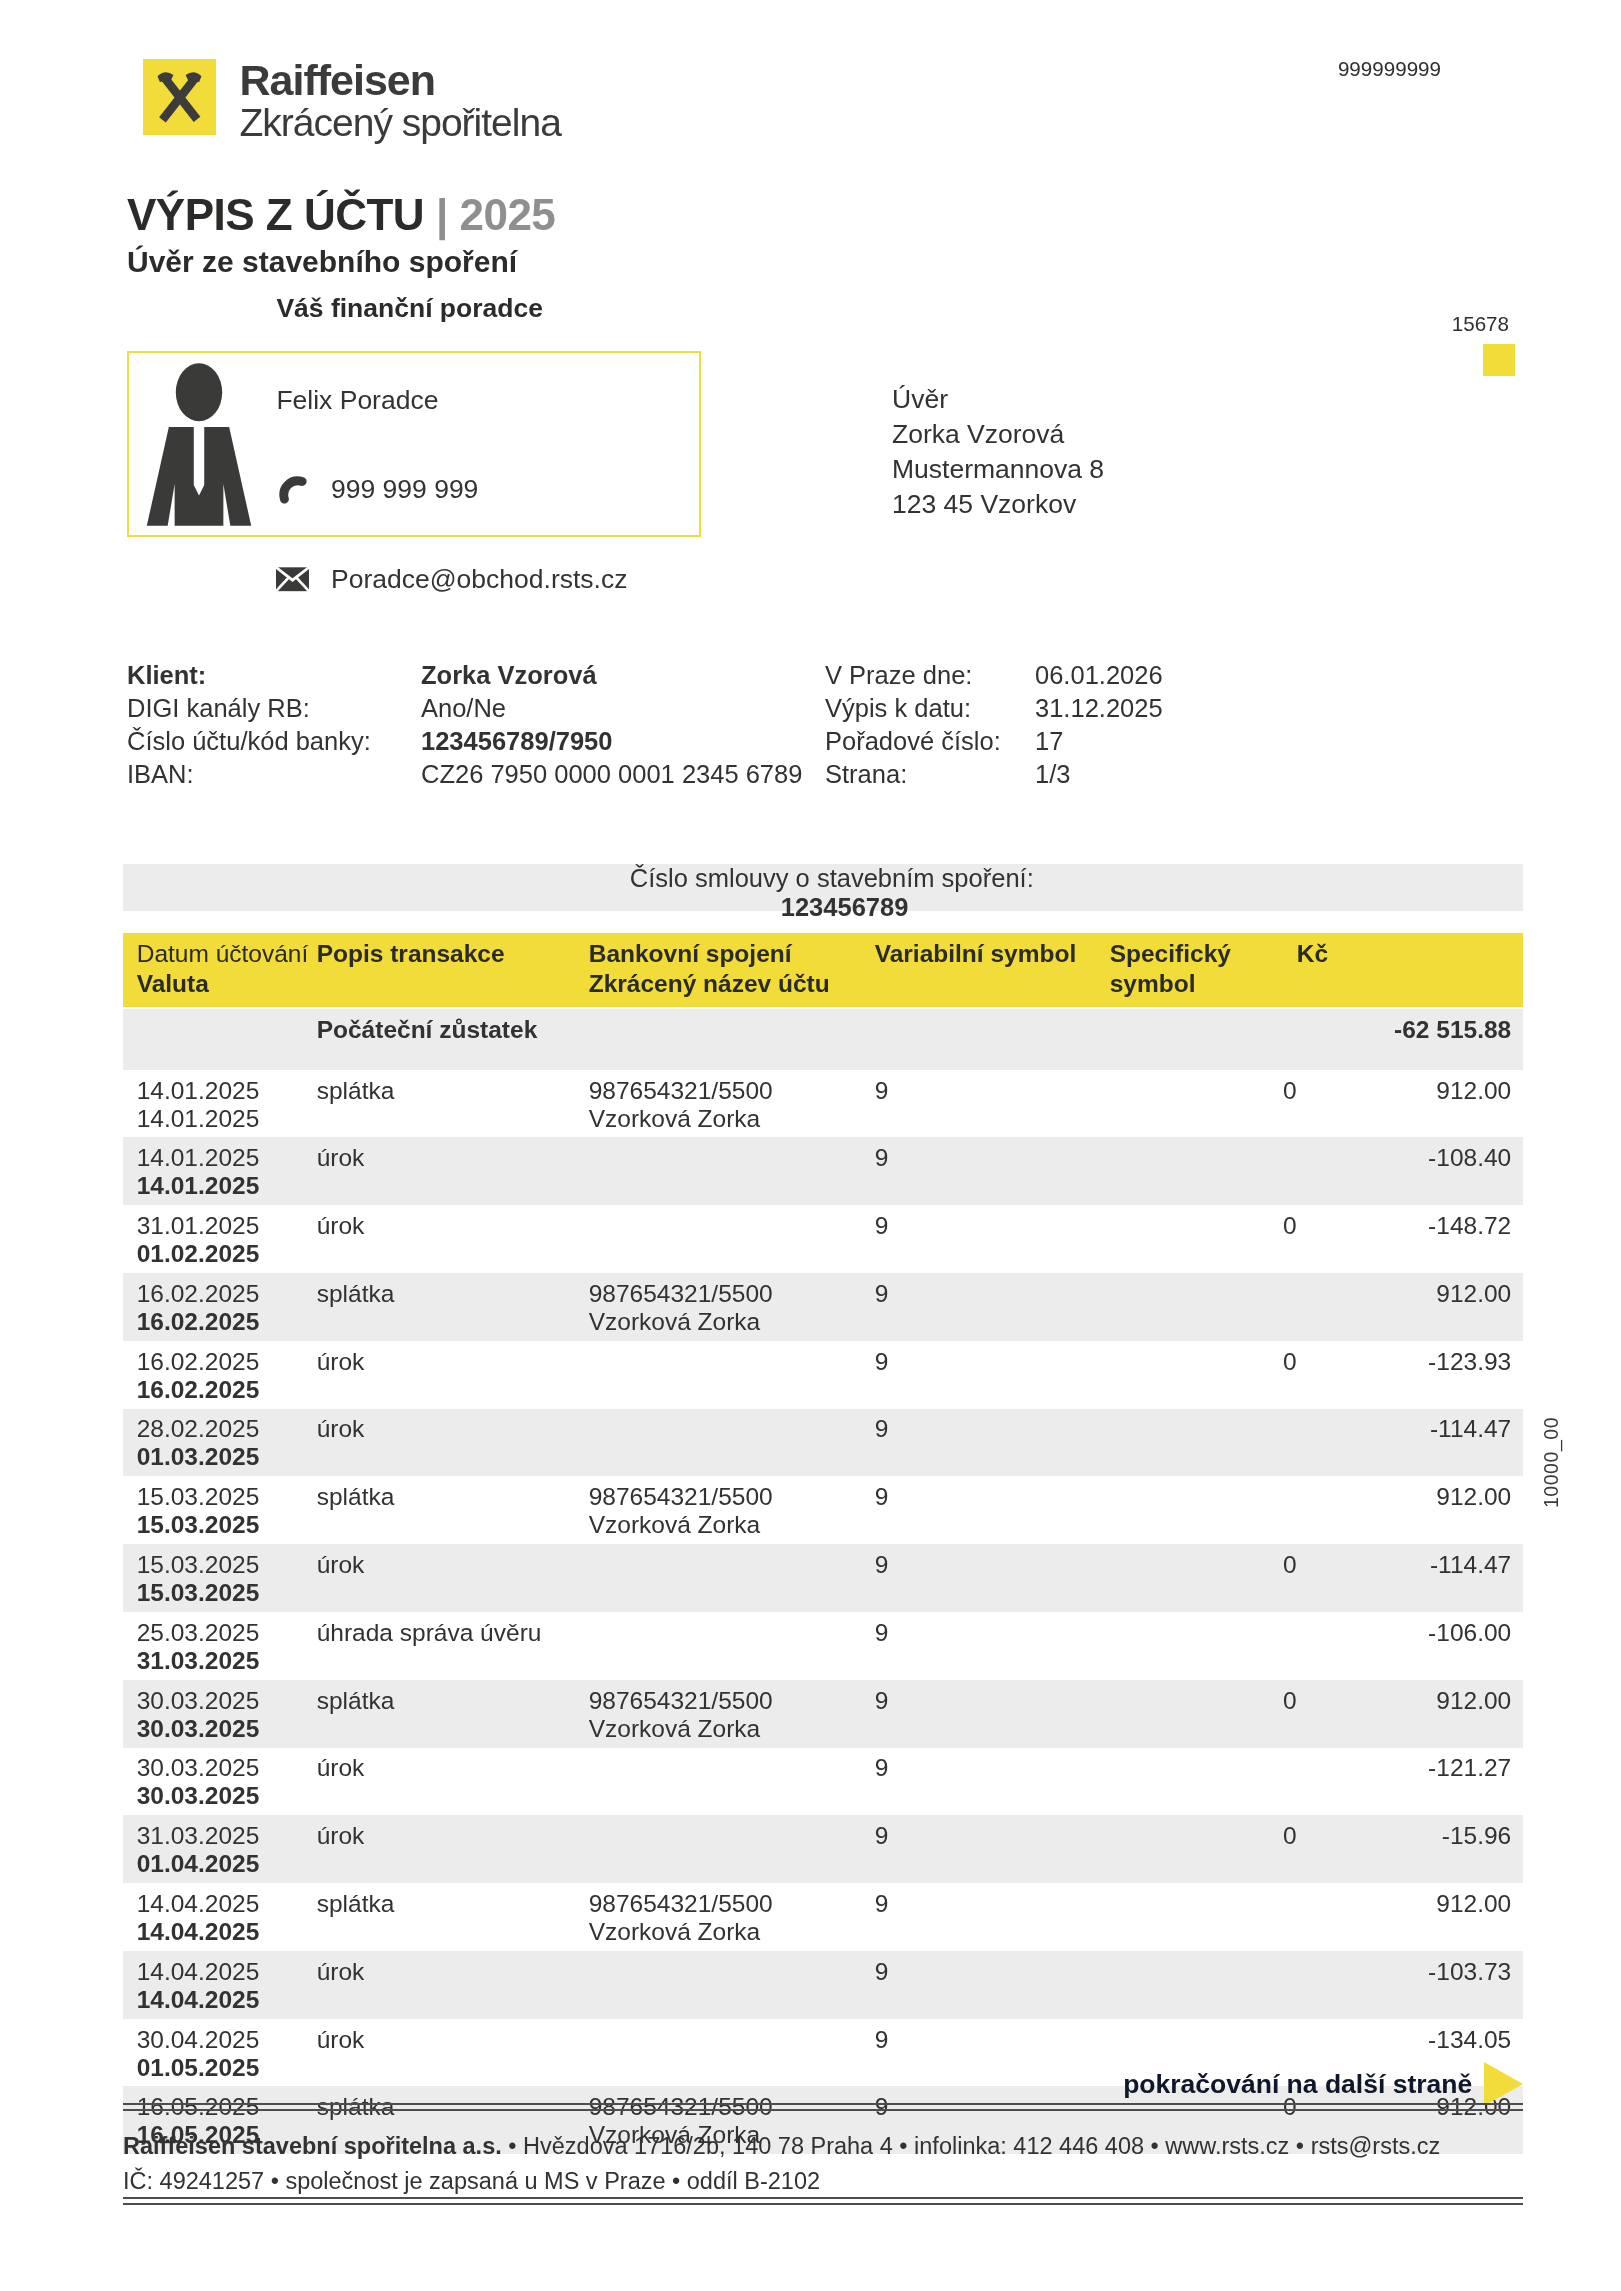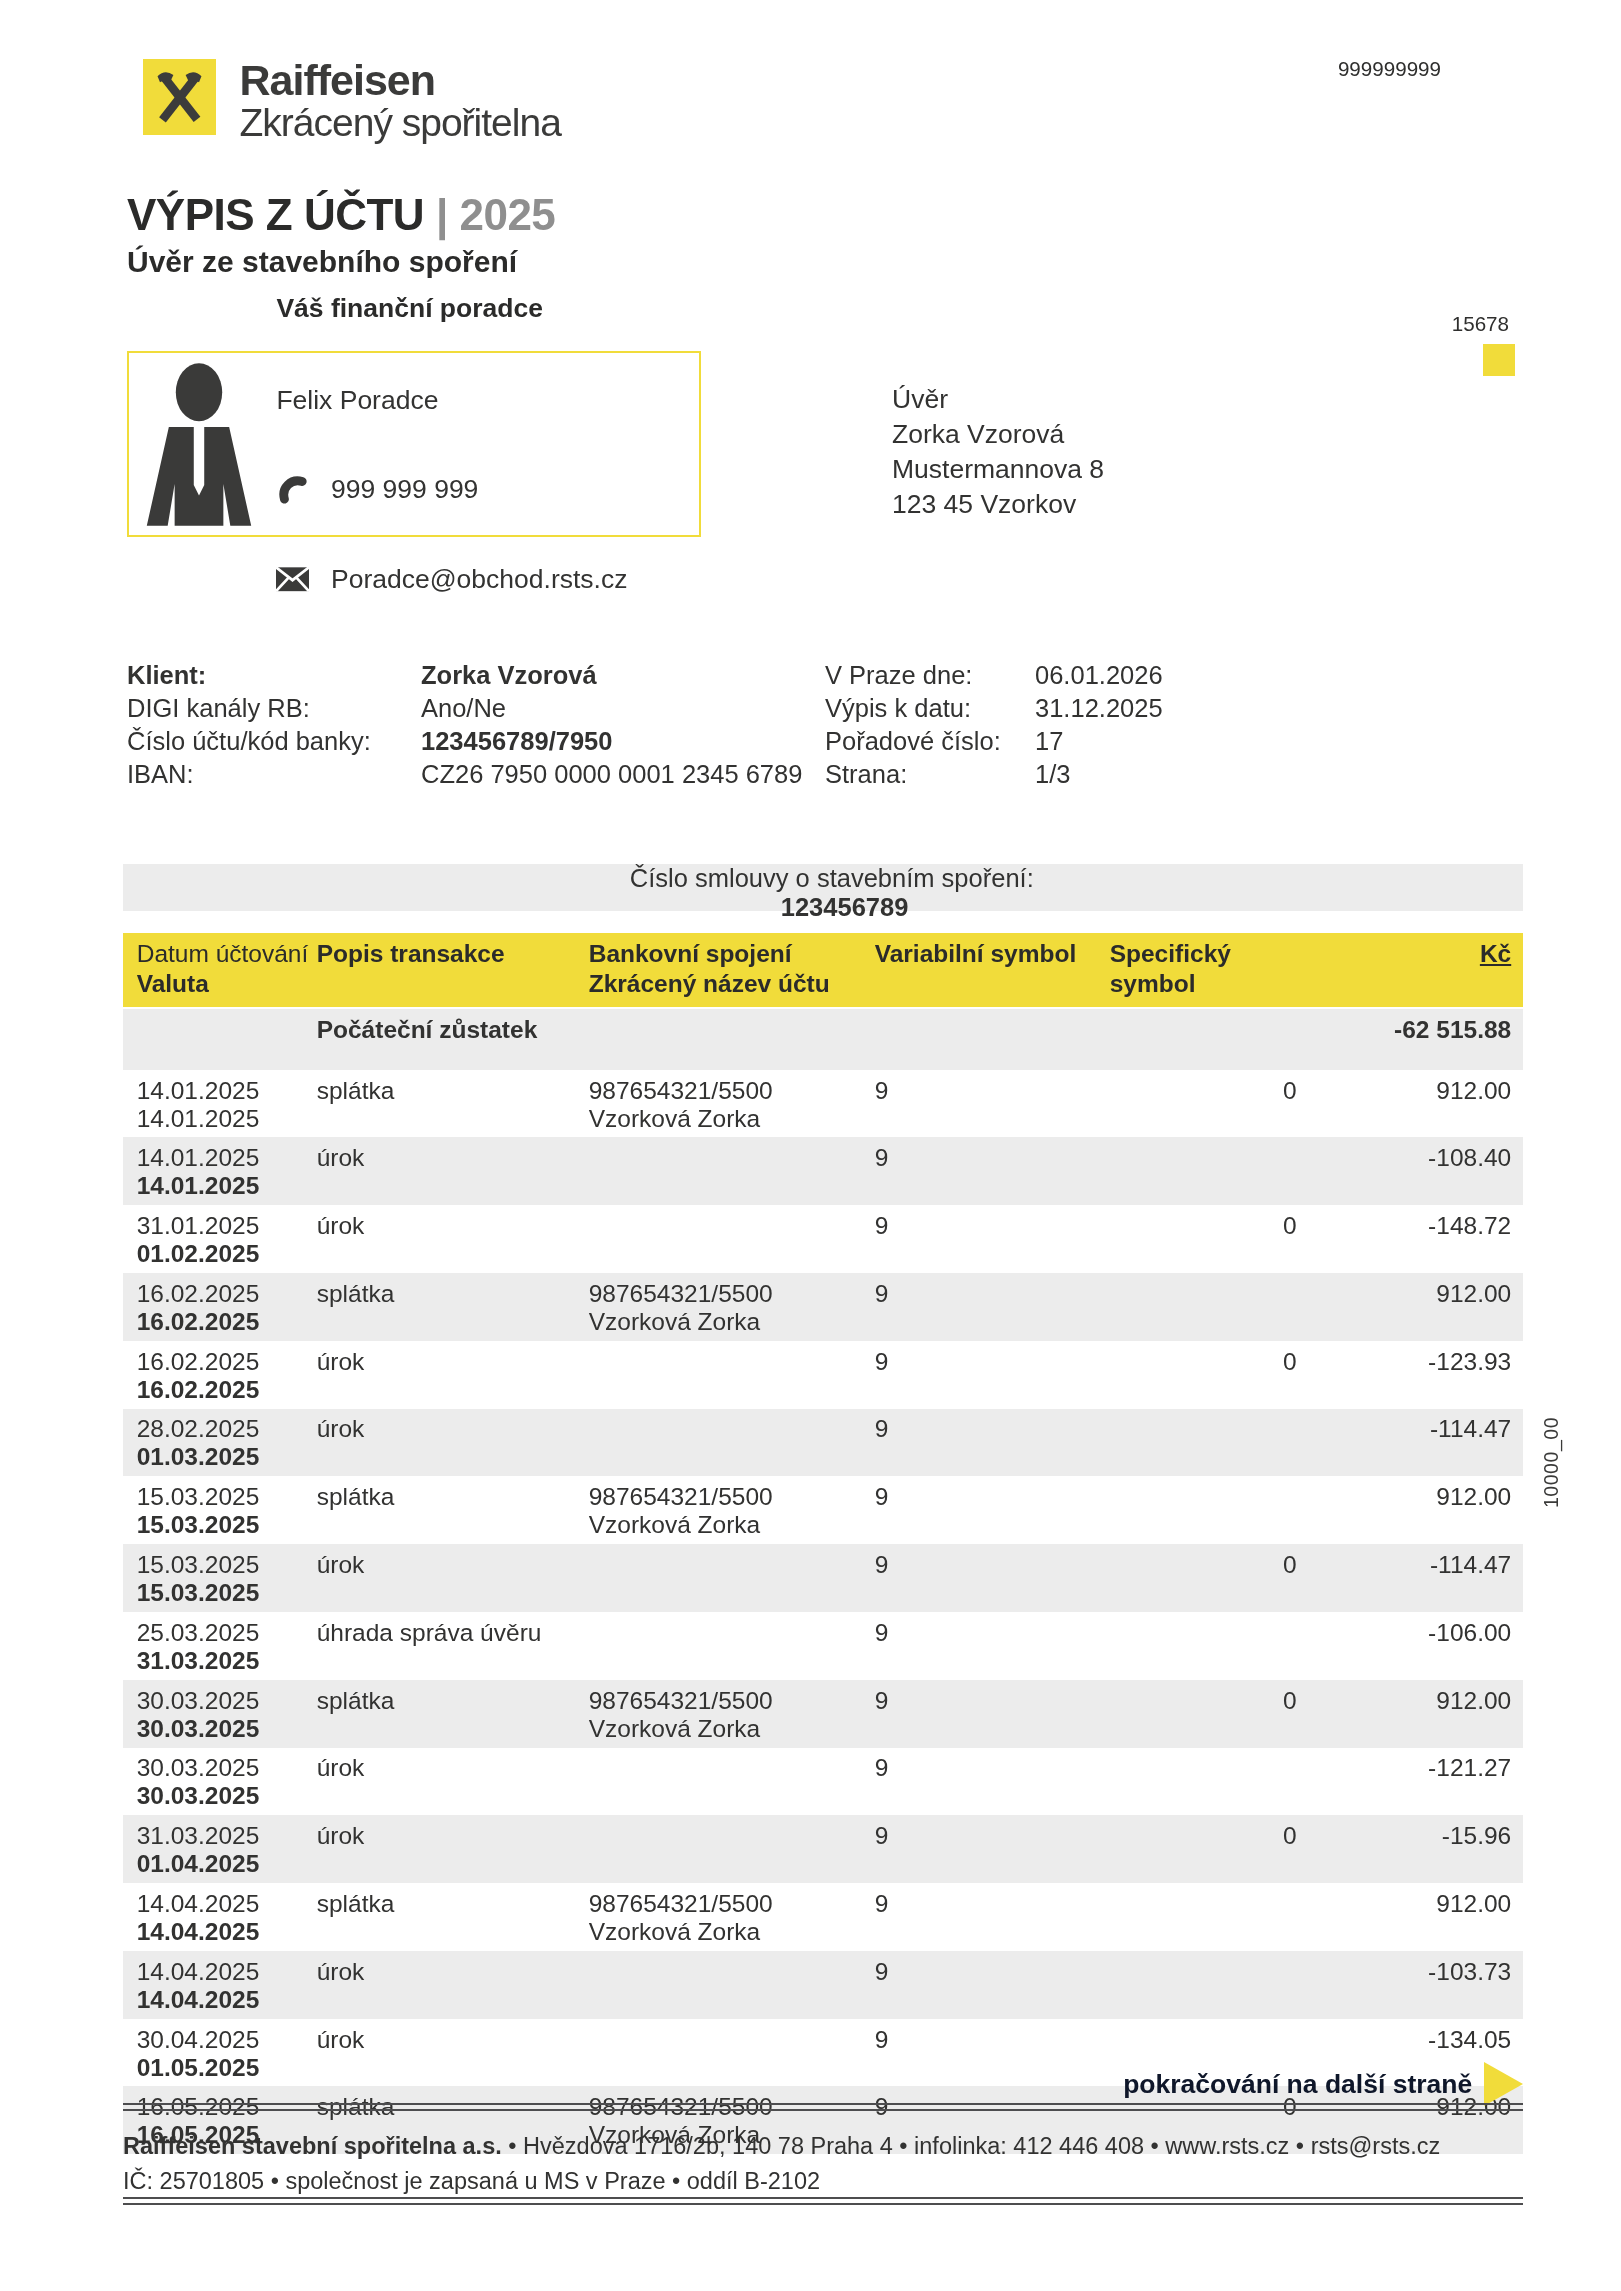--- a/index.html
+++ b/index.html
@@ -51,21 +51,21 @@
   
   .contract-bar{position:absolute;left:123px;top:864px;width:1400px;height:47px;background:var(--row-gray);
     display:flex;align-items:center;padding-left:17.6px;font-size:25.5px;color:#323231;flex-direction:column;}
   .contract-bar .num{font-weight:700;margin-left:25.5px;}
 
   
   .table{position:absolute;left:123px;top:933px;width:1400px;font-size:24.5px;color:#323231;}
   .grid{display:grid;grid-template-columns:180px 272px 286px 235px 187px 1fr;}
   .t-head{background:var(--accent);min-height:67px;padding:5.9px 11.8px 7.8px 13.7px;line-height:30px;color:#2B2B2A;}
   .t-head .hb{font-weight:700;}
-  .t-head .c6{text-align:right;font-weight:700;text-decoration:underline;}
+  .t-head .c6{text-align:left;font-weight:700;}
   .t-open{background:var(--row-gray);min-height:61px;margin-top:2px;padding:7.8px 11.8px 5.9px 13.7px;line-height:28px;}
   .t-open .c2,.t-open .c6{font-weight:700;}
   .t-row{min-height:61px;padding:6.9px 11.8px 4.9px 13.7px;line-height:28px;background:#fff;}
   #rows .t-row:nth-child(even){background:var(--row-gray);}
   .c5{text-align:right;}
   .c6{text-align:right;}
   .d2{font-weight:700;}
   .d2.rg{font-weight:400;}
 
   
@@ -448,19 +448,19 @@
 
   <div class="continuation">
     <span class="txt">pokračování na další straně</span>
     <span class="arrow-right"></span>
   </div>
 
   <div class="rule rule1"></div>
   <div class="footer-l1">
     <span class="company">Raiffeisen stavební spořitelna a.s.</span><span> • Hvězdova 1716/2b, 140 78 Praha 4 • infolinka: 412 446 408 • www.rsts.cz • rsts@rsts.cz</span>
   </div>
-  <div class="footer-l2">IČ: 25701805 • společnost je zapsaná u MS v Praze • oddíl B-2102</div>
+  <div class="footer-l2">IČ: 49241257 • společnost je zapsaná u MS v Praze • oddíl B-2102</div>
   <div class="rule rule2"></div>
 
   <div class="side-code">10000_00</div>
 
 </div>
 
 
 </body></html>

